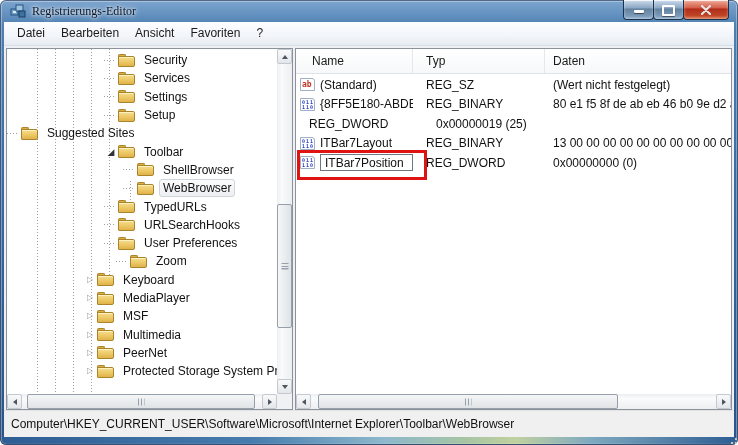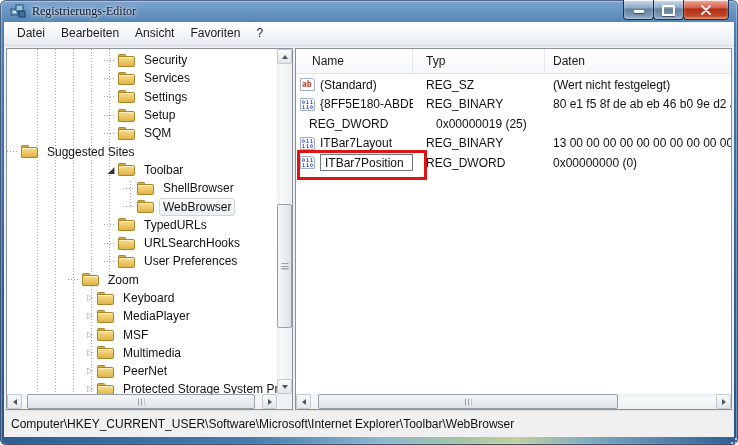--- a/index.html
+++ b/index.html
@@ -154,25 +154,20 @@
             <div class="tree-row" style="padding-left: 97px;">
               <span class="expander leaf"></span>
               <span class="folder"></span>
               <span class="tree-label">Settings</span>
             </div>
             <div class="tree-row" style="padding-left: 97px;">
               <span class="expander leaf"></span>
               <span class="folder"></span>
               <span class="tree-label">Setup</span>
             </div>
-            <div class="tree-row" style="padding-left: 97px;">
-              <span class="expander leaf"></span>
-              <span class="folder"></span>
-              <span class="tree-label">SQM</span>
-            </div>
             <div class="tree-row" style="">
               <span class="expander leaf"></span>
               <span class="folder"></span>
               <span class="tree-label">Suggested Sites</span>
             </div>
             <div class="tree-row" style="padding-left: 97px;">
               <span class="expander open">◢</span>
               <span class="folder"></span>
               <span class="tree-label">Toolbar</span>
             </div>
@@ -194,21 +189,21 @@
             <div class="tree-row" style="padding-left: 97px;">
               <span class="expander leaf"></span>
               <span class="folder"></span>
               <span class="tree-label">URLSearchHooks</span>
             </div>
             <div class="tree-row" style="padding-left: 97px;">
               <span class="expander leaf"></span>
               <span class="folder"></span>
               <span class="tree-label">User Preferences</span>
             </div>
-            <div class="tree-row" style="padding-left: 61px;">
+            <div class="tree-row" style="padding-left: 109px;">
               <span class="expander leaf"></span>
               <span class="folder"></span>
               <span class="tree-label">Zoom</span>
             </div>
             <div class="tree-row" style="padding-left: 76px;">
               <span class="expander closed">▷</span>
               <span class="folder"></span>
               <span class="tree-label">Keyboard</span>
             </div>
             <div class="tree-row" style="padding-left: 76px;">

